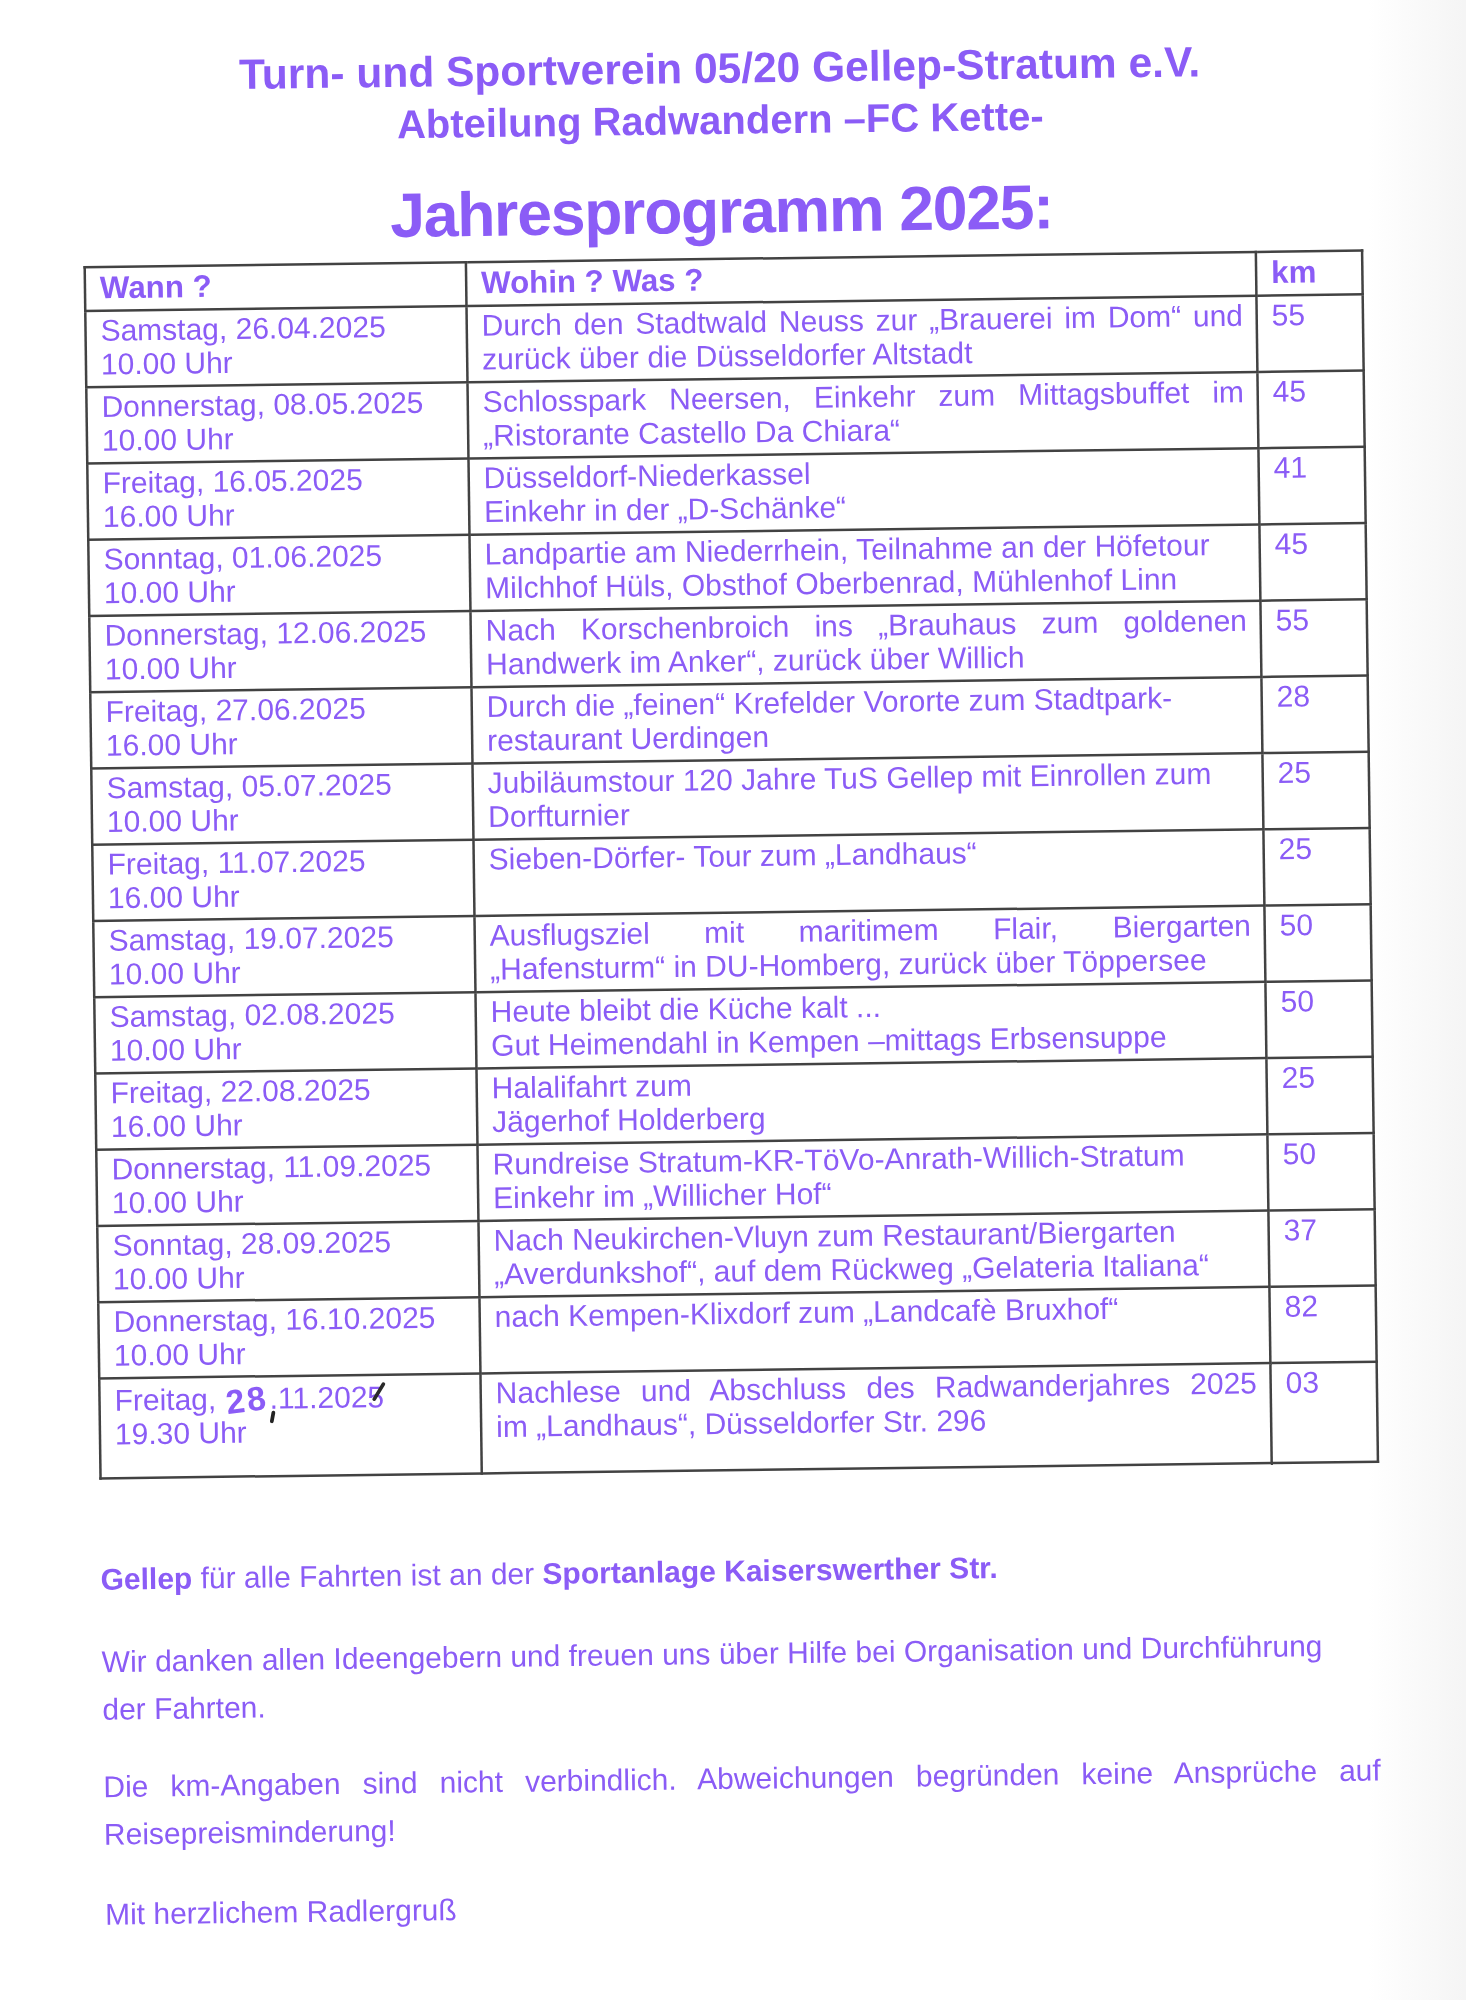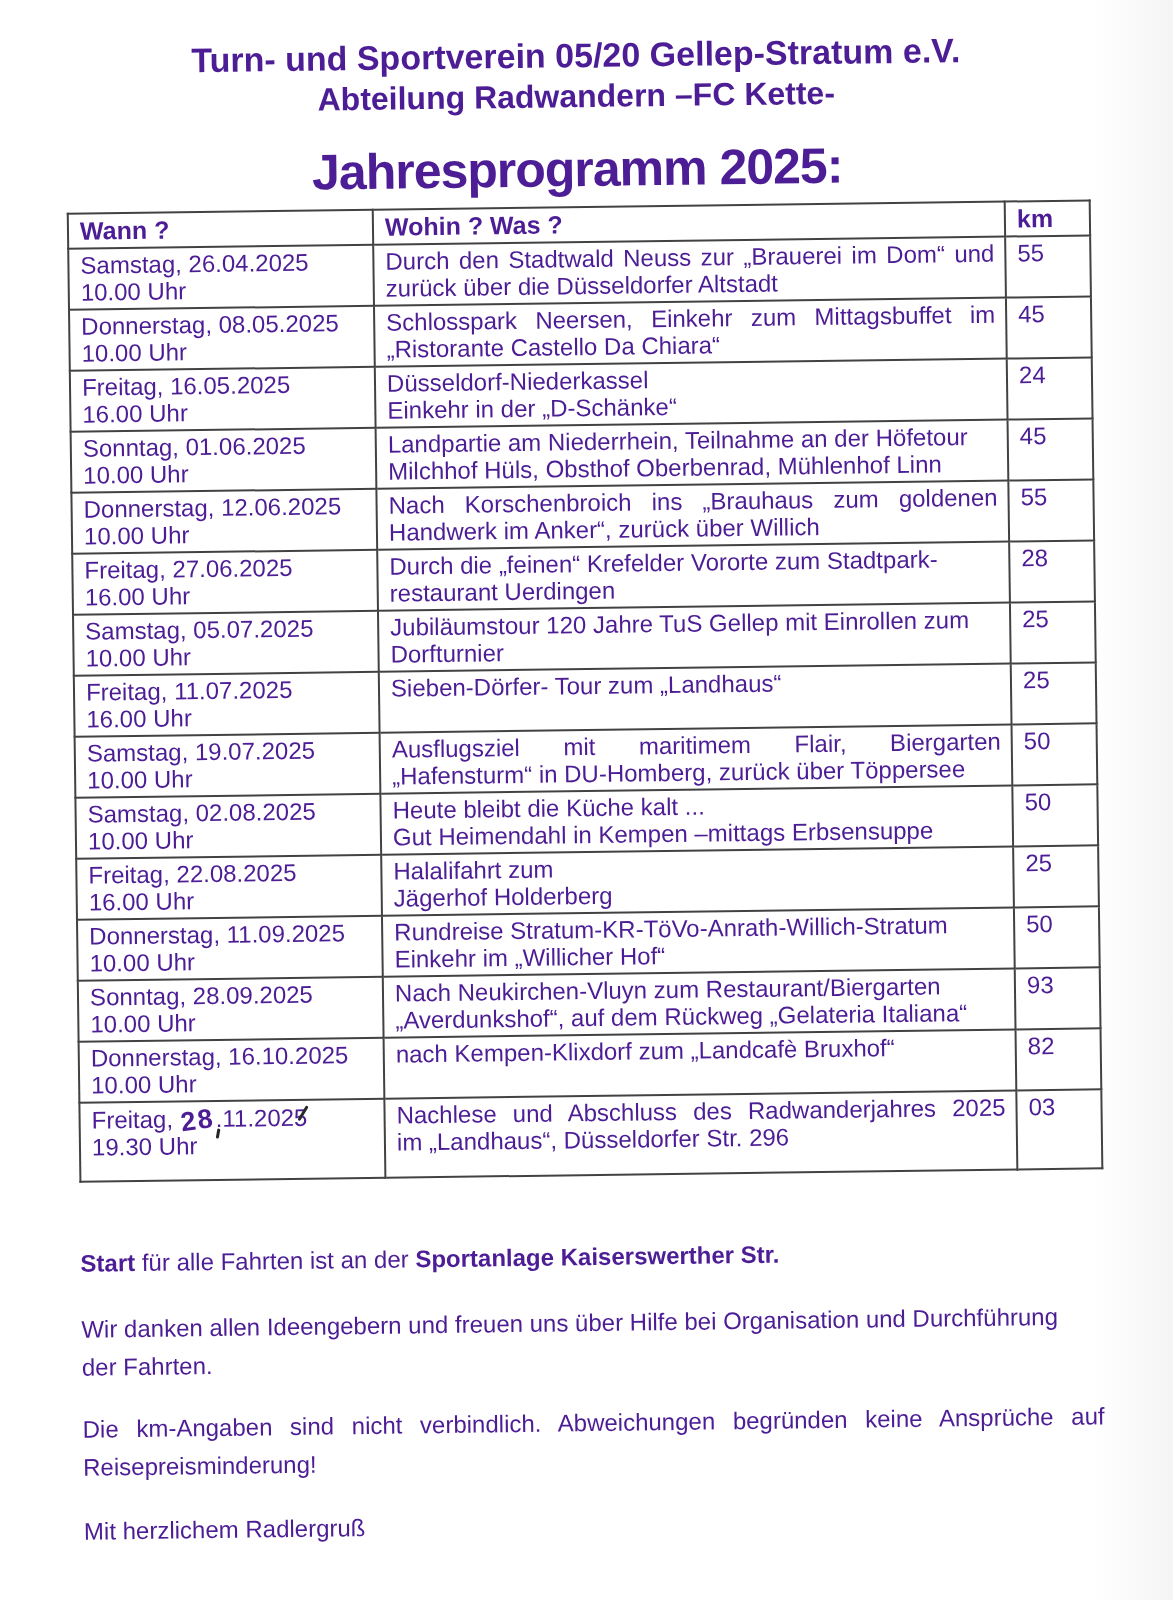--- a/index.html
+++ b/index.html
@@ -1,18 +1,18 @@
 <!DOCTYPE html>
 <html lang="de"><head>
 <meta charset="utf-8">
 <style>
   html,body { margin:0; padding:0; background:#ffffff; }
   .sheet {
     position:relative; width:1173px; height:1600px; background:#ffffff;
-    overflow:hidden; font-family:"Liberation Sans", sans-serif; color:#4c1d95;
+    overflow:hidden; font-family:"Liberation Sans", sans-serif; color:#8b5cf6;
   }
   .sheet::before {
     content:""; position:absolute; right:0; top:0; width:80px; height:100%;
     background:linear-gradient(to left, rgba(110,110,110,0.07), rgba(0,0,0,0)); pointer-events:none;
   }
   .rot { transform:rotate(-0.75deg); transform-origin:50% 0; padding-top:34px; }
   .content { margin-left:64px; width:1022px; }
 
   .club-name   { font-size:34px; font-weight:700; text-align:center; line-height:42px; margin:0; }
   .dept-name   { font-size:32px; font-weight:700; text-align:center; line-height:40px; margin:0; }
@@ -99,21 +99,21 @@
   </tr>
             <tr>
     <td class="c-when">
       <div class="date">Freitag, 16.05.2025</div>
       <div class="time">16.00 Uhr</div>
     </td>
     <td class="c-desc">
                 <div class="line">Düsseldorf-Niederkassel</div>
                 <div class="line">Einkehr in der „D-Schänke“</div>
               </td>
-    <td class="c-km"><span class="kmv">24</span></td>
+    <td class="c-km"><span class="kmv">41</span></td>
   </tr>
             <tr>
     <td class="c-when">
       <div class="date">Sonntag, 01.06.2025</div>
       <div class="time">10.00 Uhr</div>
     </td>
     <td class="c-desc">
                 <div class="line">Landpartie am Niederrhein, Teilnahme an der Höfetour</div>
                 <div class="line">Milchhof Hüls, Obsthof Oberbenrad, Mühlenhof Linn</div>
               </td>
@@ -208,21 +208,21 @@
   </tr>
             <tr>
     <td class="c-when">
       <div class="date">Sonntag, 28.09.2025</div>
       <div class="time">10.00 Uhr</div>
     </td>
     <td class="c-desc">
                 <div class="line">Nach Neukirchen-Vluyn zum Restaurant/Biergarten</div>
                 <div class="line">„Averdunkshof“, auf dem Rückweg „Gelateria Italiana“</div>
               </td>
-    <td class="c-km"><span class="kmv">93</span></td>
+    <td class="c-km"><span class="kmv">37</span></td>
   </tr>
             <tr>
     <td class="c-when">
       <div class="date">Donnerstag, 16.10.2025</div>
       <div class="time">10.00 Uhr</div>
     </td>
     <td class="c-desc">
                 <div class="line">nach Kempen-Klixdorf zum „Landcafè Bruxhof“</div>
               </td>
     <td class="c-km"><span class="kmv">82</span></td>
@@ -234,21 +234,21 @@
     </td>
     <td class="c-desc">
                 <div class="line just">Nachlese und Abschluss des Radwanderjahres 2025</div>
                 <div class="line">im „Landhaus“, Düsseldorfer Str. 296</div>
               </td>
     <td class="c-km"><span class="kmv">03</span></td>
   </tr>
           </tbody>
       </table>
 
-      <div class="p start-note"><b>Start</b><span> für alle Fahrten ist an der </span><b>Sportanlage Kaiserswerther Str.</b></div>
+      <div class="p start-note"><b>Gellep</b><span> für alle Fahrten ist an der </span><b>Sportanlage Kaiserswerther Str.</b></div>
 
       <div class="p thanks-note">
         <div>Wir danken allen Ideengebern und freuen uns über Hilfe bei Organisation und Durchführung</div>
         <div>der Fahrten.</div>
       </div>
 
       <div class="p km-disclaimer">
         <span class="jl">Die km-Angaben sind nicht verbindlich. Abweichungen begründen keine Ansprüche auf</span>
         <div>Reisepreisminderung!</div>
       </div>

